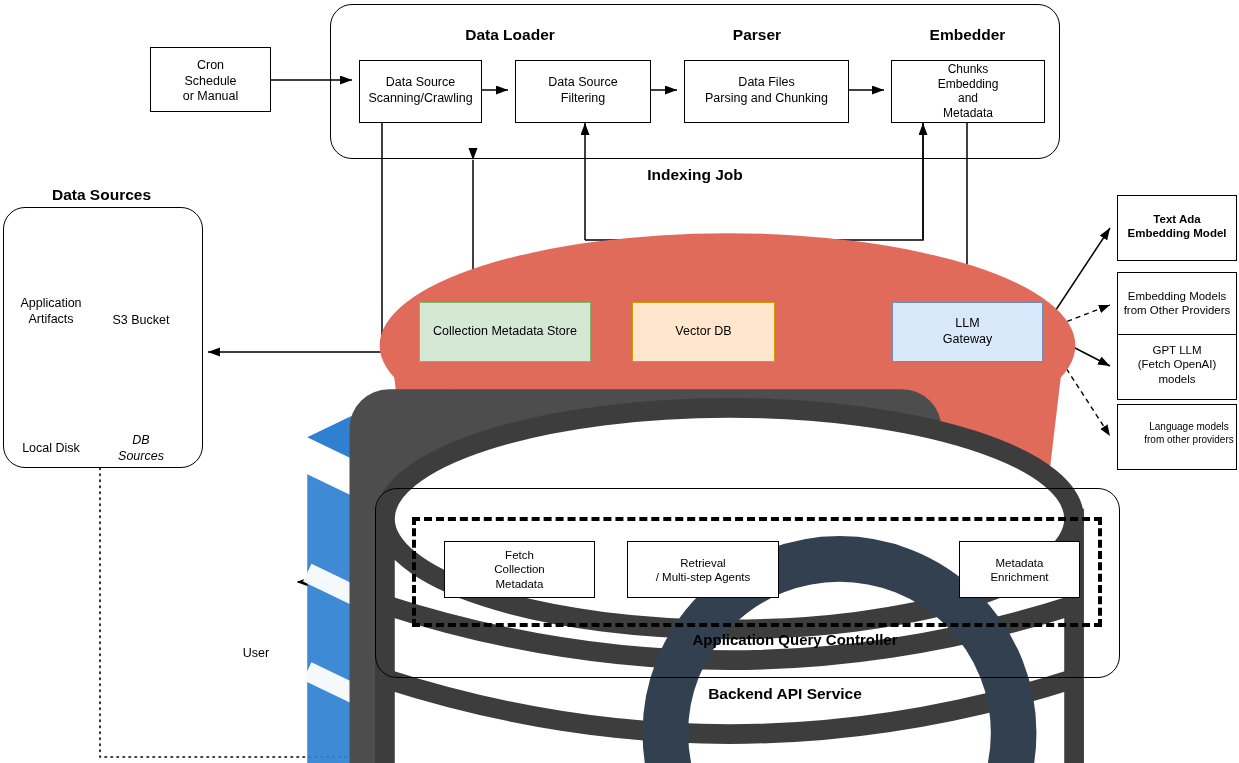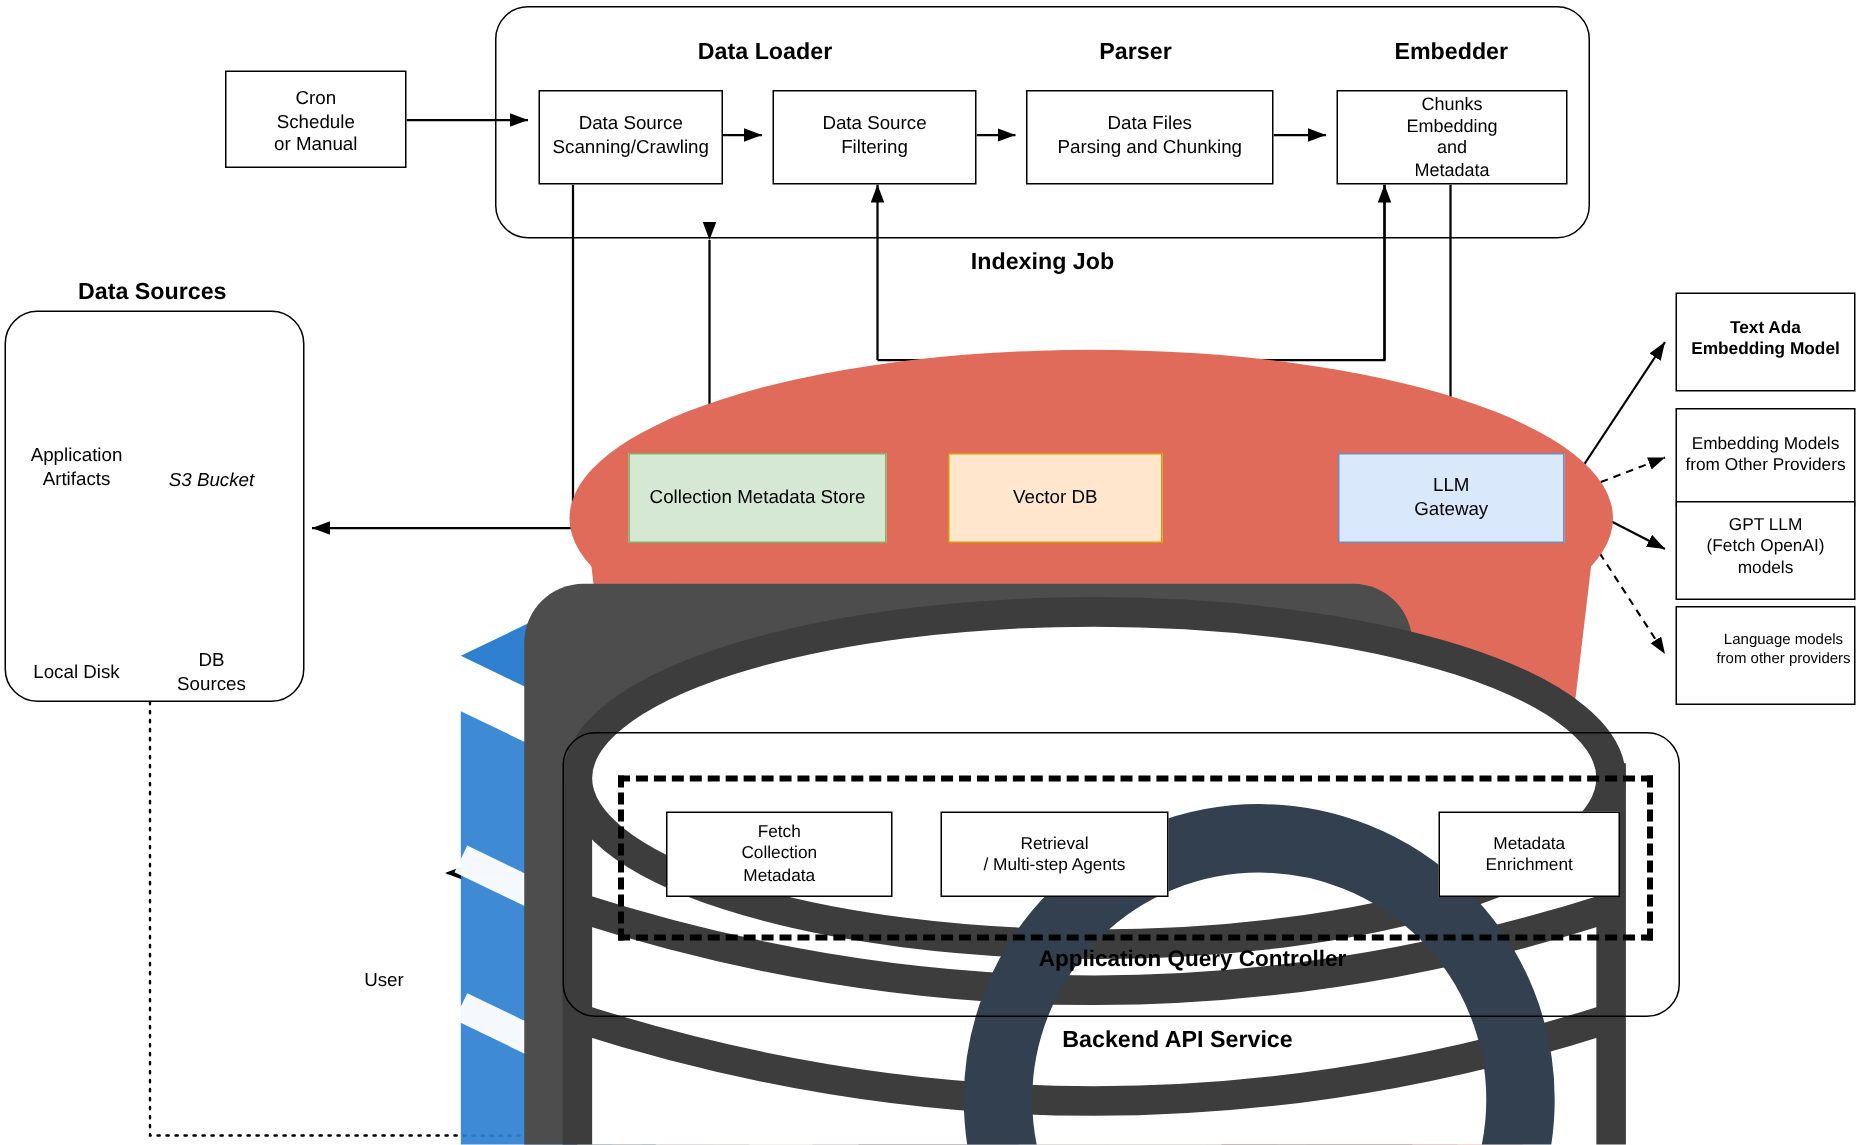--- a/index.html
+++ b/index.html
@@ -144,21 +144,21 @@
   <div class="ilabel" style="left:4px;top:296px;width:94px;">
     <div>Application</div>
     <div>Artifacts</div>
   </div>
 
   <svg class="icon" style="left:108px;top:222px;" width="66" height="68" viewBox="0 0 66 68">
     <ellipse cx="33" cy="11" rx="31" ry="10" fill="#e06b5b"></ellipse>
     <path d="M3.2 13 L9 62 Q33 70 57 62 L62.8 13 Q33 24 3.2 13 Z" fill="#e06b5b"></path>
     <path d="M4.6 24 Q33 34 61.4 24 L60.6 29 Q33 38.5 5.4 29 Z" fill="#ffffff"></path>
   </svg>
-  <div class="ilabel" style="left:96px;top:313px;width:90px;font-style:italic;">
+  <div class="ilabel" style="left:96px;top:313px;width:90px;">
     <div>S3 Bucket</div>
   </div>
 
   <svg class="icon" style="left:26px;top:376px;" width="47" height="58" viewBox="0 0 47 58">
     <rect x="1" y="1" width="45" height="56" rx="3" fill="#4d4d4d"></rect>
     <circle cx="22" cy="25" r="15" fill="#ffffff"></circle>
     <circle cx="22" cy="25" r="6" fill="#4d4d4d"></circle>
     <path d="M30 47 L14 31" stroke="#ffffff" stroke-width="4.5" stroke-linecap="round" fill="none"></path>
     <circle cx="31" cy="48" r="4" fill="#ffffff"></circle>
   </svg>
@@ -167,21 +167,21 @@
   </div>
 
   <svg class="icon" style="left:110px;top:371px;" width="62" height="62" viewBox="0 0 62 62">
     <g fill="#ffffff" stroke="#3d3d3d" stroke-width="1.6">
       <path d="M3 12 L3 50 Q3 59 31 59 Q59 59 59 50 L59 12 Z"></path>
       <ellipse cx="31" cy="12" rx="28" ry="9"></ellipse>
       <path d="M3 19 Q31 28 59 19" fill="none"></path>
       <path d="M3 25 Q31 34 59 25" fill="none"></path>
     </g>
   </svg>
-  <div class="ilabel" style="left:96px;top:433px;width:90px;">
+  <div class="ilabel" style="left:96px;top:433px;width:90px;font-style:italic;">
     <div>DB</div>
     <div>Sources</div>
   </div>
 
   <div class="node green" style="left:419px;top:302px;width:172px;height:60px;">
     <span>Collection Metadata Store</span>
   </div>
 
   <div class="node amber" style="left:632px;top:302px;width:143px;height:60px;">
     <span>Vector DB</span>

